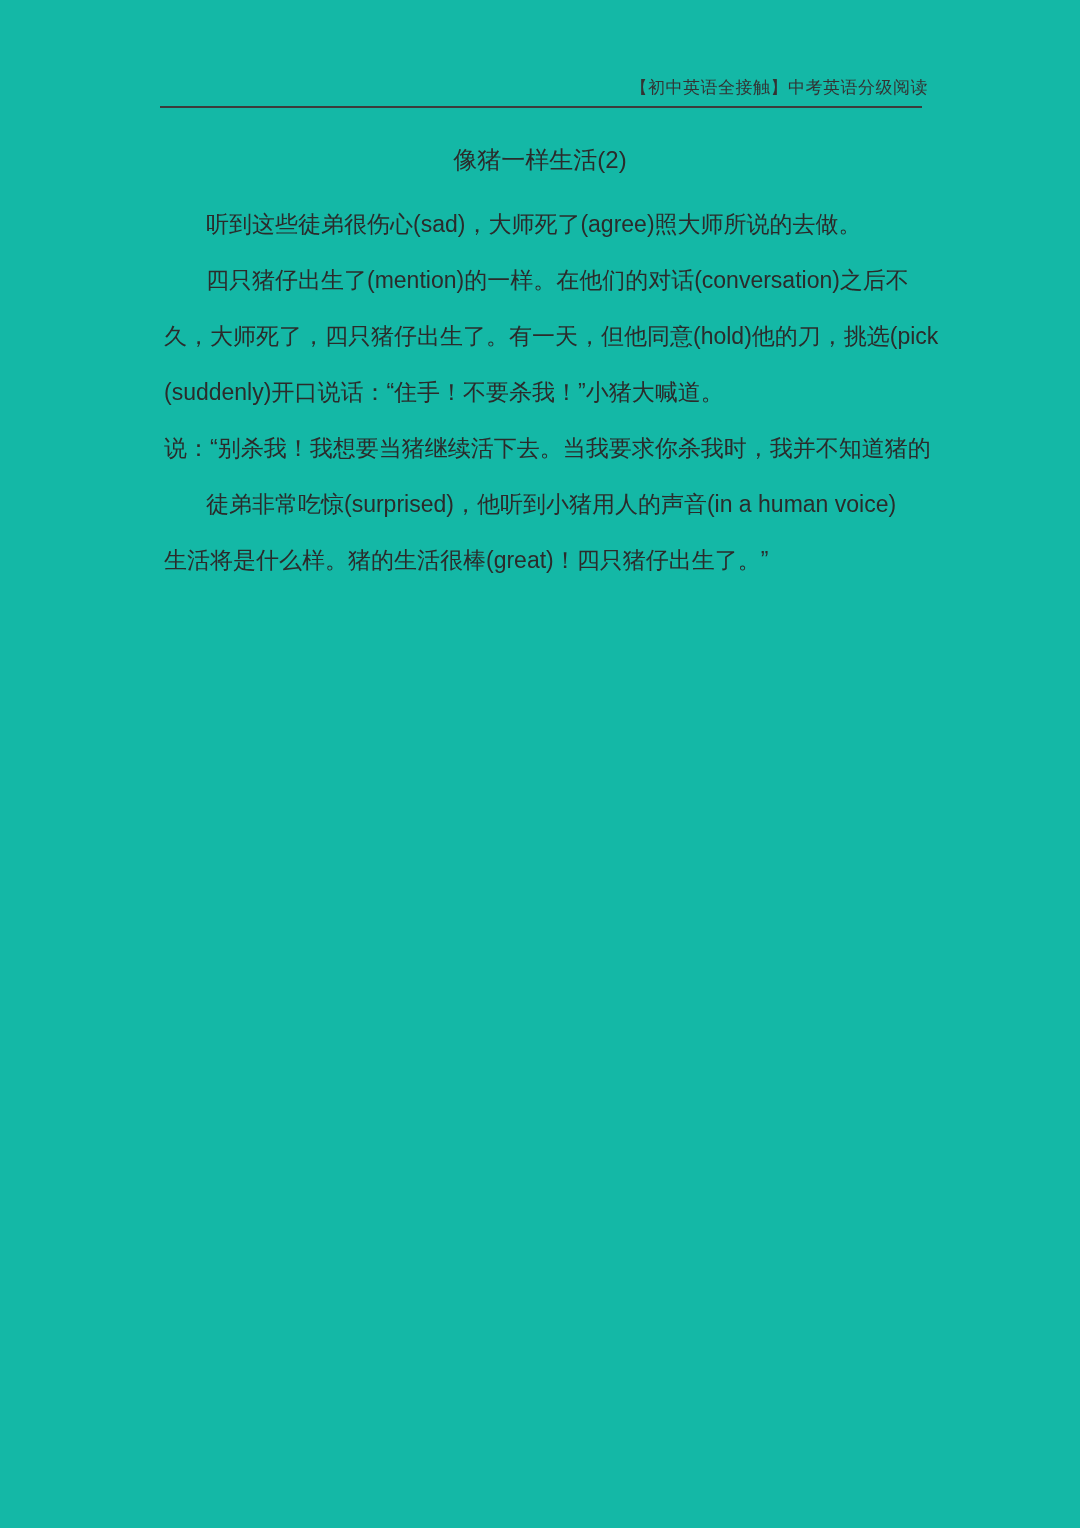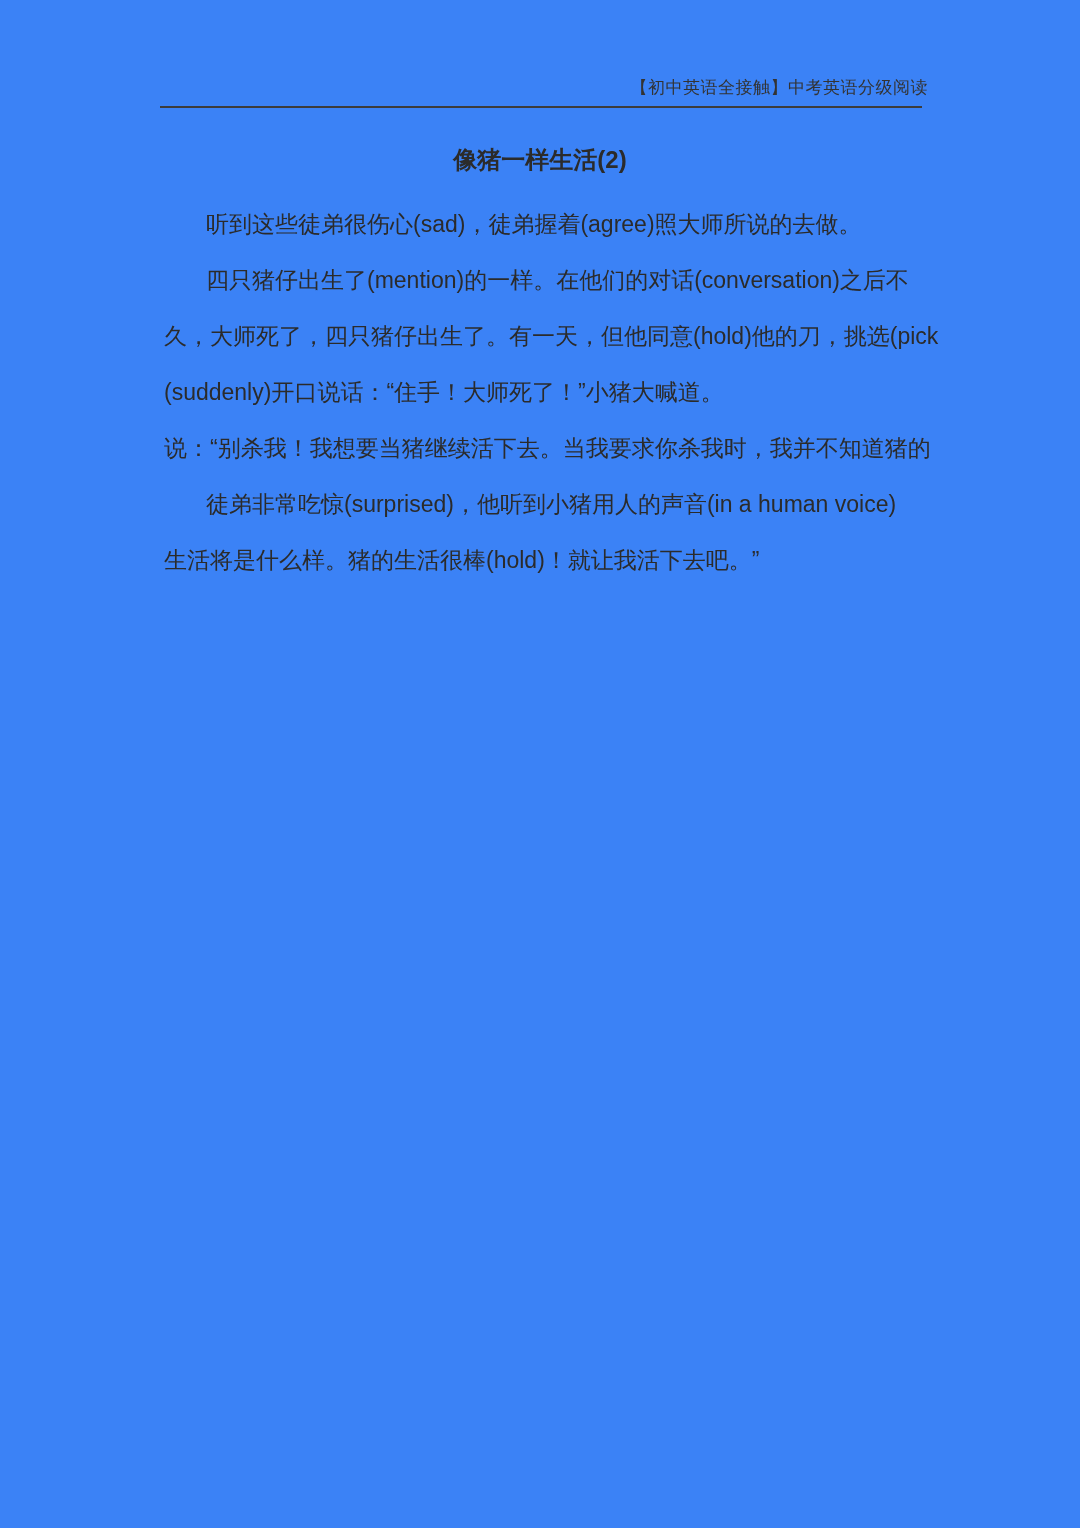--- a/index.html
+++ b/index.html
@@ -8,21 +8,21 @@
     height: 1528px;
     background: #ffffff;
     font-family: "Liberation Sans", sans-serif;
     color: #2b2b2b;
     position: relative;
     overflow: hidden;
   }
   .page {
     position: absolute;
     inset: 0;
-    background: #3b82f6;
+    background: #14b8a6;
   }
   .header-text {
     position: absolute;
     top: 76px;
     right: 152px;
     font-size: 17px;
     color: #333333;
     letter-spacing: 0.5px;
     white-space: nowrap;
   }
@@ -37,21 +37,20 @@
   .doc-title {
     position: absolute;
     top: 144px;
     left: 0;
     width: 100%;
     text-align: center;
     font-size: 24px;
     line-height: 32px;
     color: #2b2b2b;
     white-space: nowrap;
-    font-weight: bold;
   }
   .body-text {
     position: absolute;
     top: 196px;
     left: 164px;
     width: 754px;
     font-size: 23px;
     color: #2b2b2b;
   }
   .text-line {
@@ -70,29 +69,29 @@
 
   <div class="header-text">【初中英语全接触】中考英语分级阅读</div>
 
   <div class="header-rule"></div>
 
   <div class="doc-title">像猪一样生活(2)</div>
 
   <div class="body-text">
 
     <div class="paragraph">
-      <div class="text-line indent">听到这些徒弟很伤心(sad)，徒弟握着(agree)照大师所说的去做。</div>
+      <div class="text-line indent">听到这些徒弟很伤心(sad)，大师死了(agree)照大师所说的去做。</div>
     </div>
 
     <div class="paragraph">
       <div class="text-line indent">四只猪仔出生了(mention)的一样。在他们的对话(conversation)之后不</div>
       <div class="text-line">久，大师死了，四只猪仔出生了。有一天，但他同意(hold)他的刀，挑选(pick</div>
-      <div class="text-line">(suddenly)开口说话：“住手！大师死了！”小猪大喊道。</div>
+      <div class="text-line">(suddenly)开口说话：“住手！不要杀我！”小猪大喊道。</div>
     </div>
 
     <div class="paragraph">
       <div class="text-line">说：“别杀我！我想要当猪继续活下去。当我要求你杀我时，我并不知道猪的</div>
       <div class="text-line indent">徒弟非常吃惊(surprised)，他听到小猪用人的声音(in a human voice)</div>
-      <div class="text-line">生活将是什么样。猪的生活很棒(hold)！就让我活下去吧。”</div>
+      <div class="text-line">生活将是什么样。猪的生活很棒(great)！四只猪仔出生了。”</div>
     </div>
 
   </div>
 </div>
 
 </body></html>

